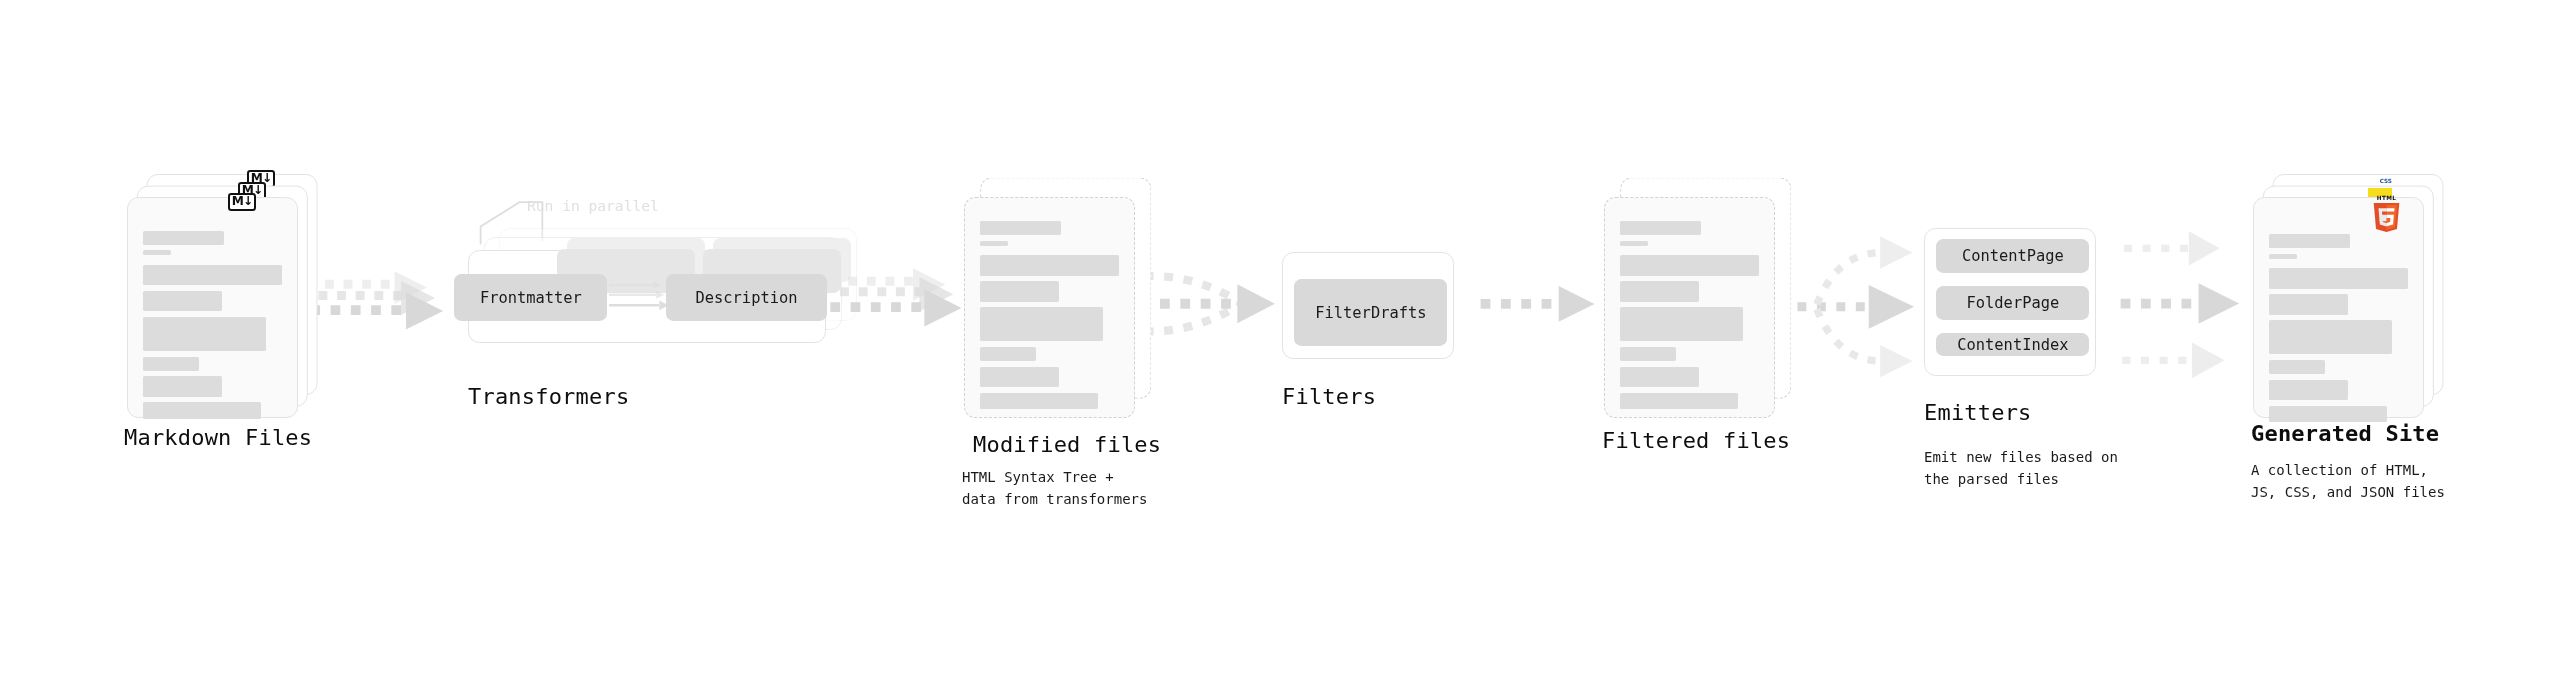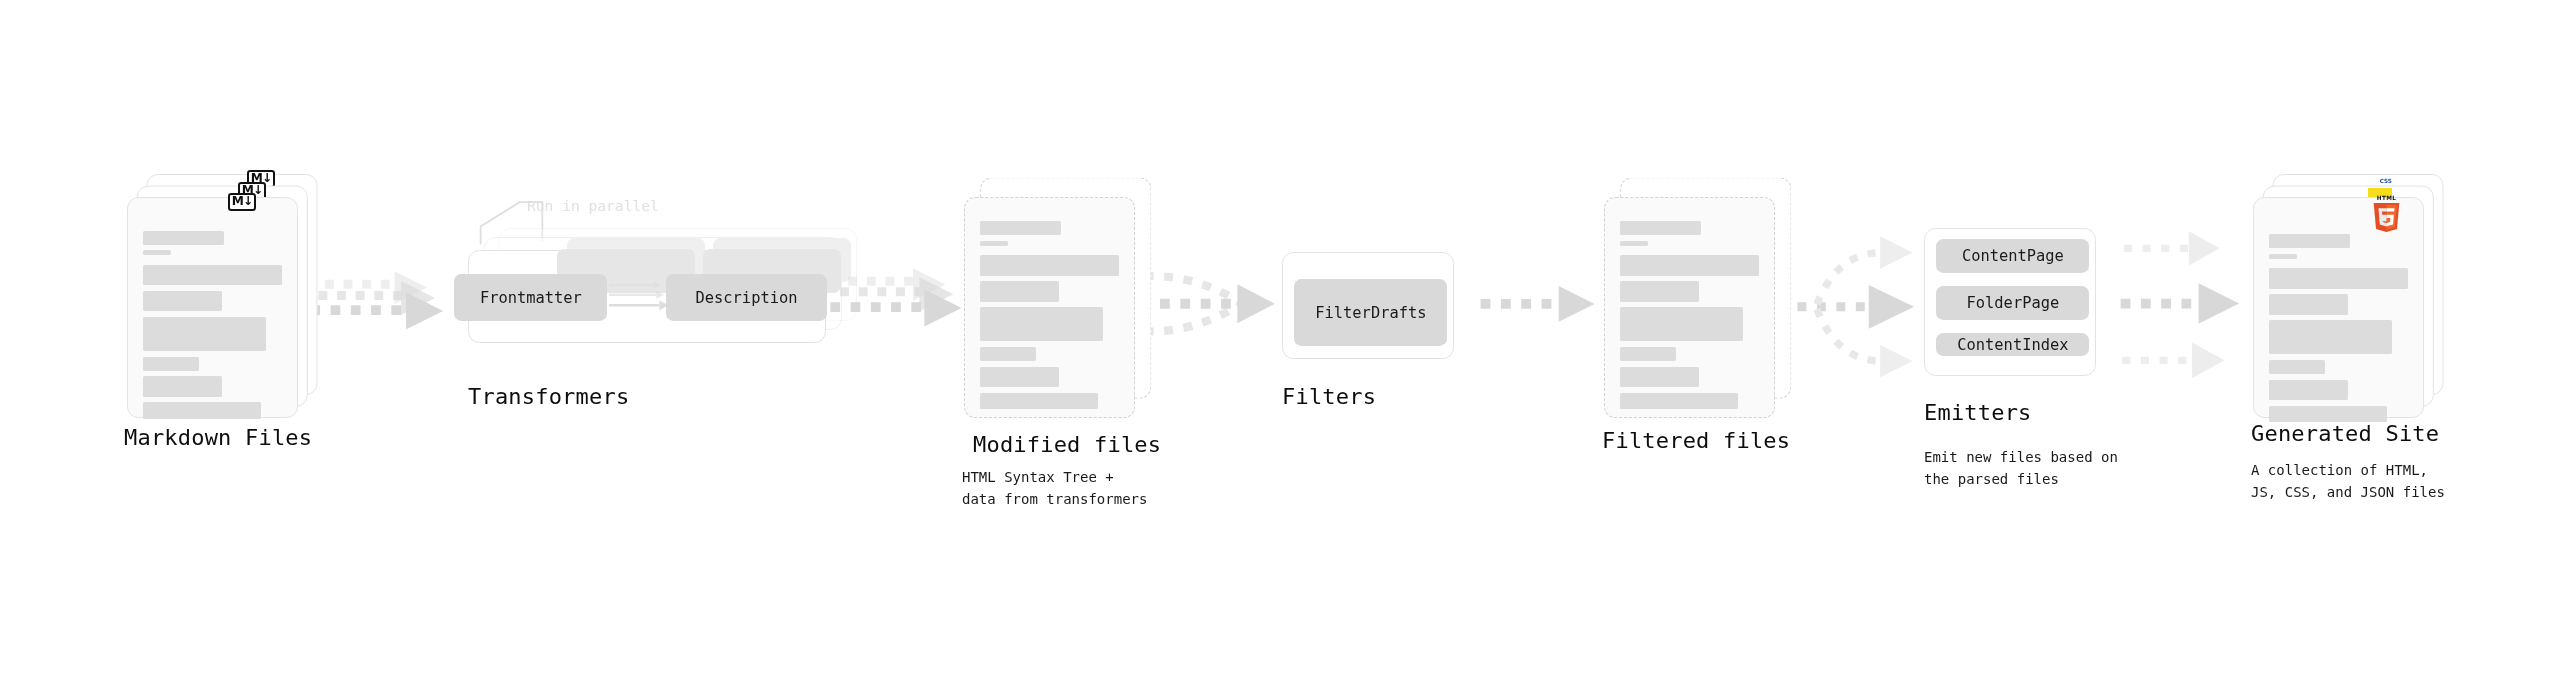--- a/index.html
+++ b/index.html
@@ -322,18 +322,18 @@
       <svg style="position:absolute; top:7.3px; left:0;" width="29" height="29" viewBox="0 0 512 512">
         <polygon fill="#e44d26" points="71,460 30,0 482,0 441,460 255,512"></polygon>
         <polygon fill="#f16529" points="256,472 406,430 441,37 256,37"></polygon>
         <polygon fill="#ebebeb" points="256,208 181,208 176,150 256,150 256,94 255,94 114,94 116,115 135,324 256,324"></polygon>
         <polygon fill="#ebebeb" points="256,354 255,354 192,337 188,293 160,293 132,293 139,381 255,413 256,413"></polygon>
         <polygon fill="#ffffff" points="255,208 255,264 325,264 318,337 255,354 255,412 371,381 372,372 385,225 387,208 371,208"></polygon>
         <polygon fill="#ffffff" points="255,94 255,129 255,150 255,150 391,150 391,150 392,150 393,138 396,115 397,94"></polygon>
       </svg>
     </div>
   </div>
-  <div class="title" style="left:2251px; top:421px;">Generated Site</div>
+  <div class="title" style="left:2251px; top:421px;font-weight:bold;">Generated Site</div>
   <div class="caption" style="left:2251px; top:460px;">A collection of HTML,
 JS, CSS, and JSON files</div>
 
 </div>
 
 
 </body></html>

